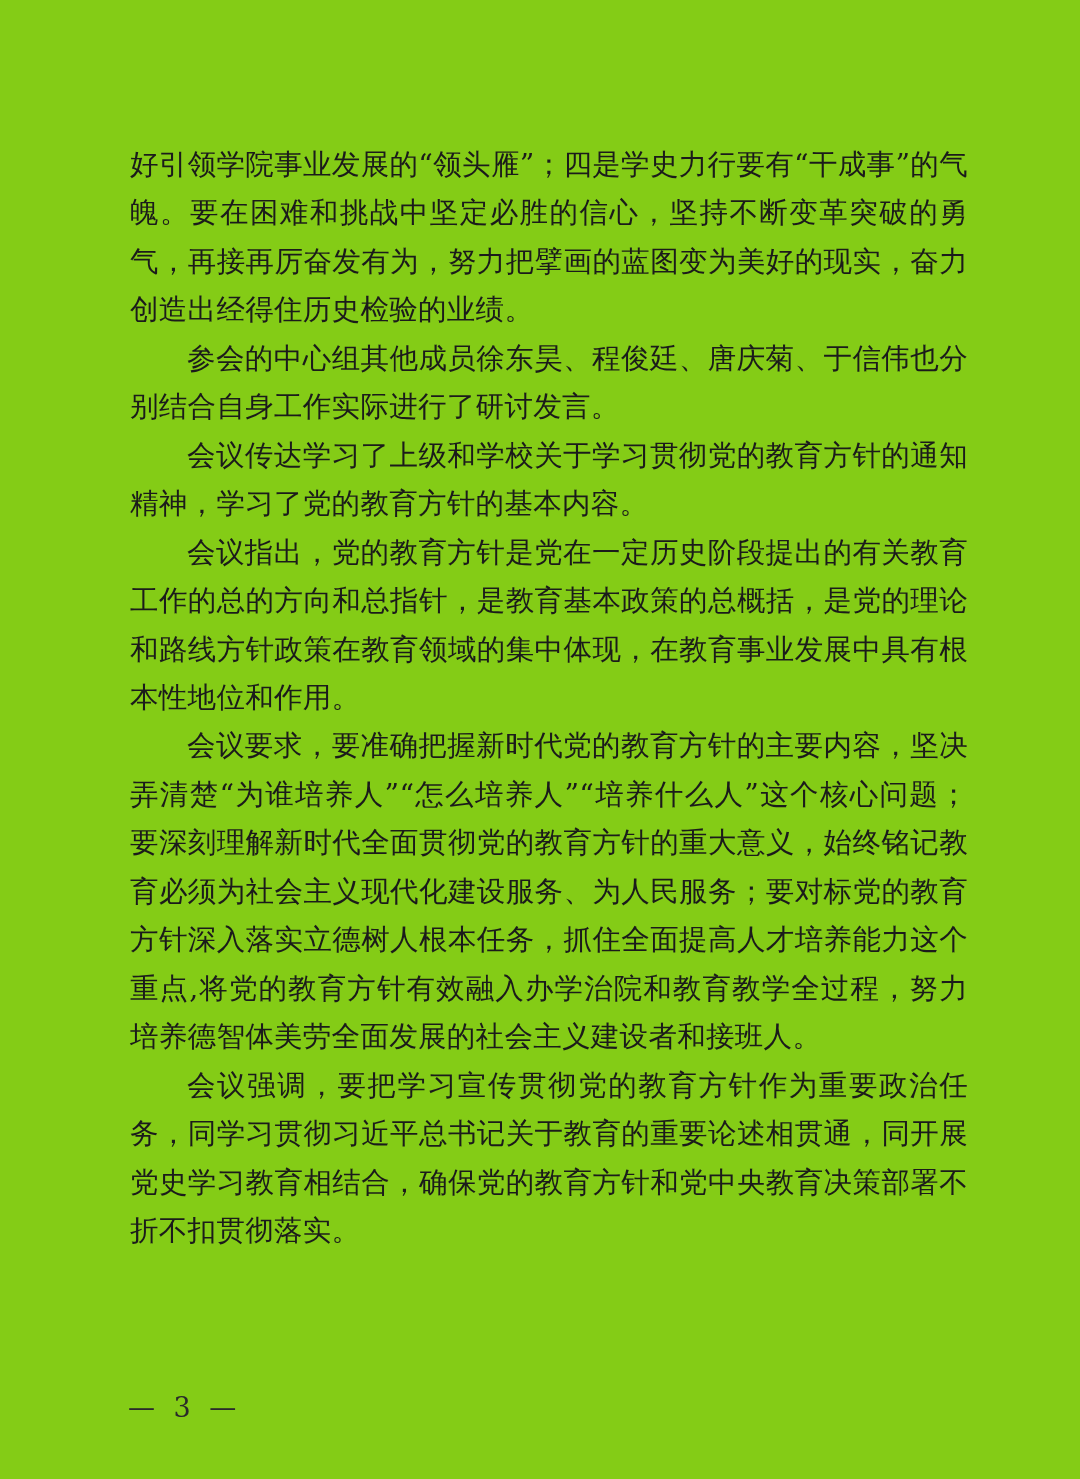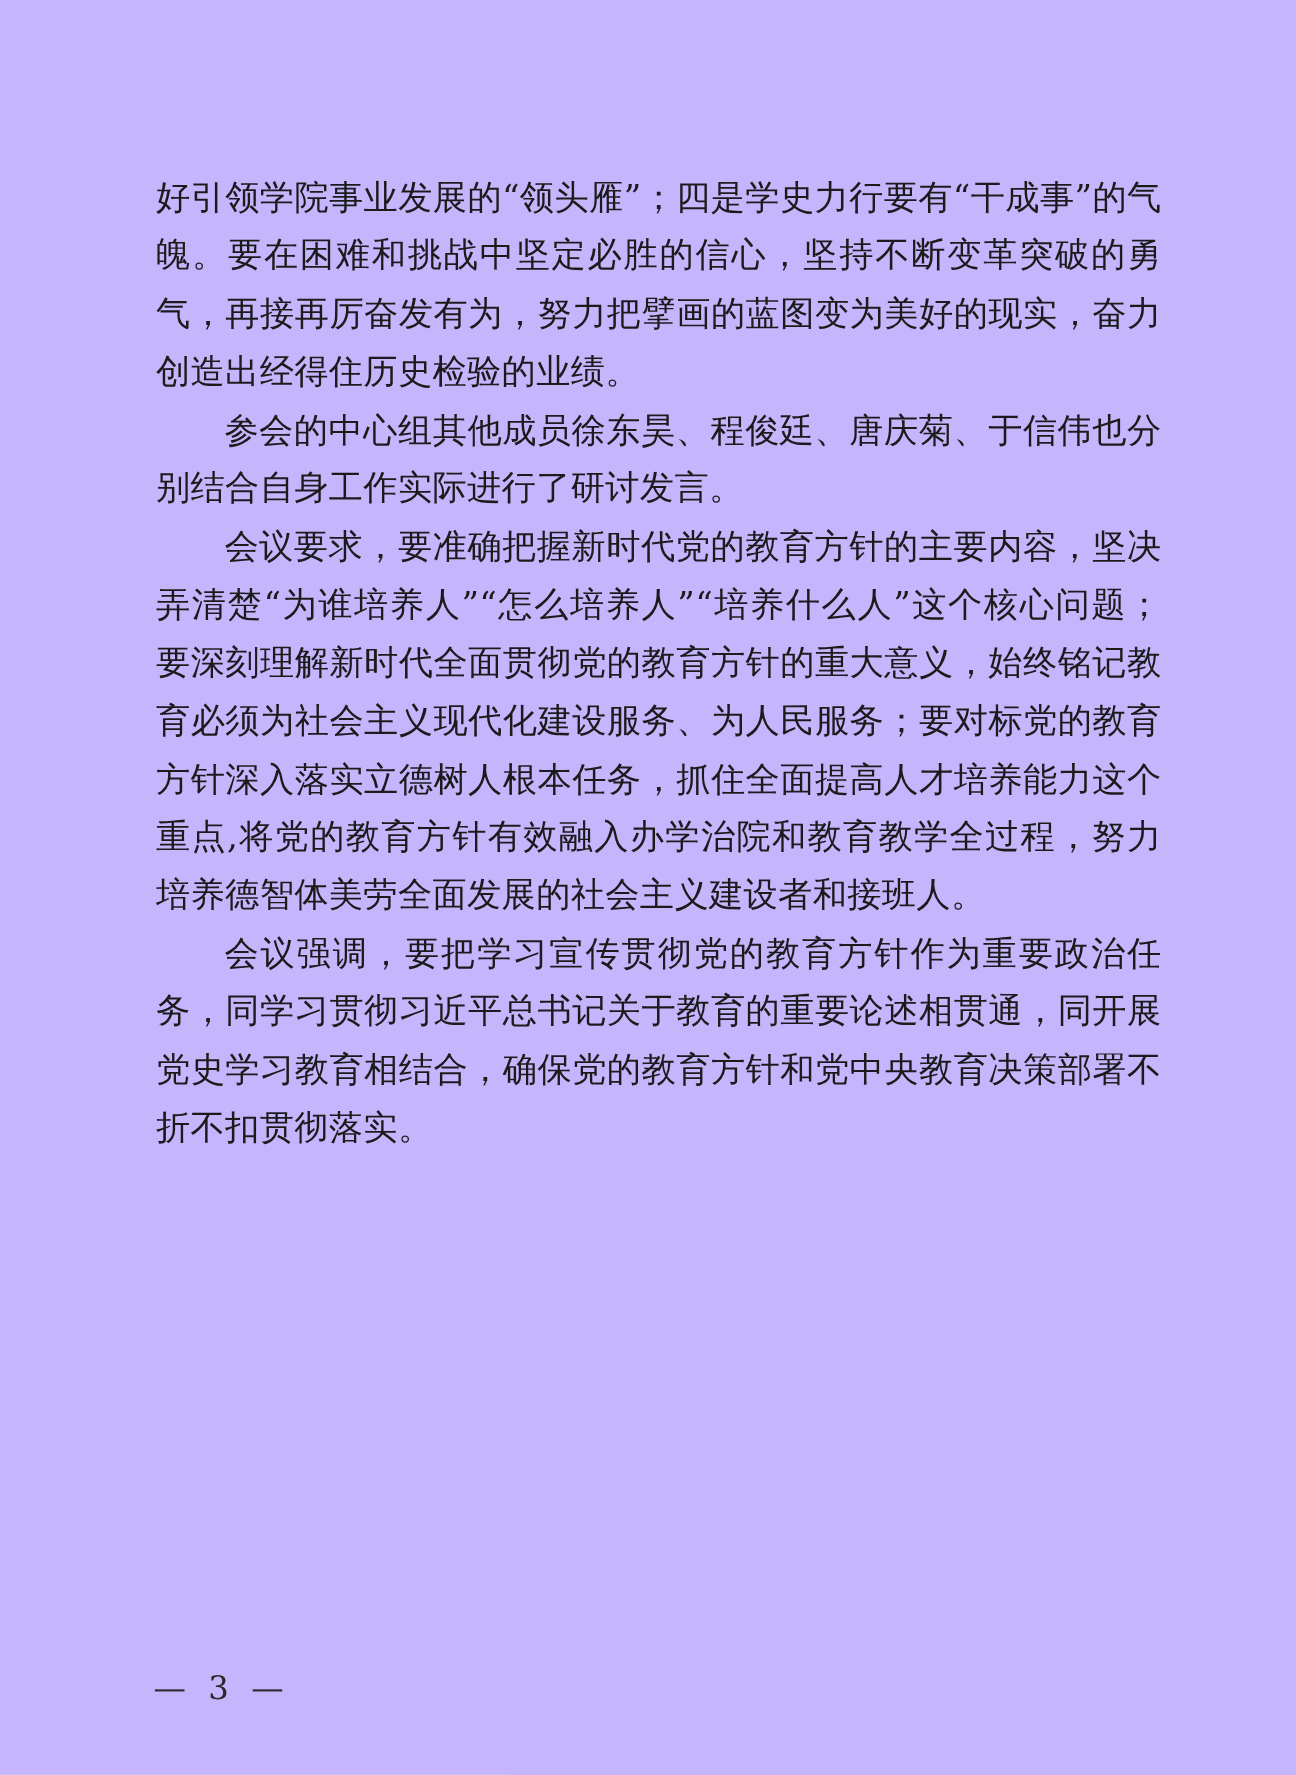--- a/index.html
+++ b/index.html
@@ -9,21 +9,21 @@
     height: 1479px;
     position: relative;
     background: #ffffff;
     color: #1b1b1b;
     font-family: "DejaVu Serif", "Liberation Serif", serif;
     overflow: hidden;
   }
   .page {
     position: absolute;
     inset: 0;
-    background: #c4b5fd;
+    background: #84cc16;
   }
   .text-block {
     position: absolute;
     left: 130px;
     top: 141px;
     width: 838px;
     font-size: 28.5px;
     line-height: 48.45px;
     letter-spacing: 0.3px;
     text-align: justify;
@@ -46,20 +46,22 @@
   }
 </style>
 </head>
 <body>
 
 <div class="page">
 
   <div class="text-block">
     <p class="para">好引领学院事业发展的“领头雁”；四是学史力行要有“干成事”的气魄。要在困难和挑战中坚定必胜的信心，坚持不断变革突破的勇气，再接再厉奋发有为，努力把擘画的蓝图变为美好的现实，奋力创造出经得住历史检验的业绩。</p>
     <p class="para indent">参会的中心组其他成员徐东昊、程俊廷、唐庆菊、于信伟也分别结合自身工作实际进行了研讨发言。</p>
+    <p class="para indent">会议传达学习了上级和学校关于学习贯彻党的教育方针的通知精神，学习了党的教育方针的基本内容。</p>
+    <p class="para indent">会议指出，党的教育方针是党在一定历史阶段提出的有关教育工作的总的方向和总指针，是教育基本政策的总概括，是党的理论和路线方针政策在教育领域的集中体现，在教育事业发展中具有根本性地位和作用。</p>
     <p class="para indent">会议要求，要准确把握新时代党的教育方针的主要内容，坚决弄清楚“为谁培养人”“怎么培养人”“培养什么人”这个核心问题；要深刻理解新时代全面贯彻党的教育方针的重大意义，始终铭记教育必须为社会主义现代化建设服务、为人民服务；要对标党的教育方针深入落实立德树人根本任务，抓住全面提高人才培养能力这个重点,将党的教育方针有效融入办学治院和教育教学全过程，努力培养德智体美劳全面发展的社会主义建设者和接班人。</p>
     <p class="para indent">会议强调，要把学习宣传贯彻党的教育方针作为重要政治任务，同学习贯彻习近平总书记关于教育的重要论述相贯通，同开展党史学习教育相结合，确保党的教育方针和党中央教育决策部署不折不扣贯彻落实。</p>
   </div>
 
   <div class="page-footer">
     <span>— 3 —</span>
   </div>
 
 </div>
 

